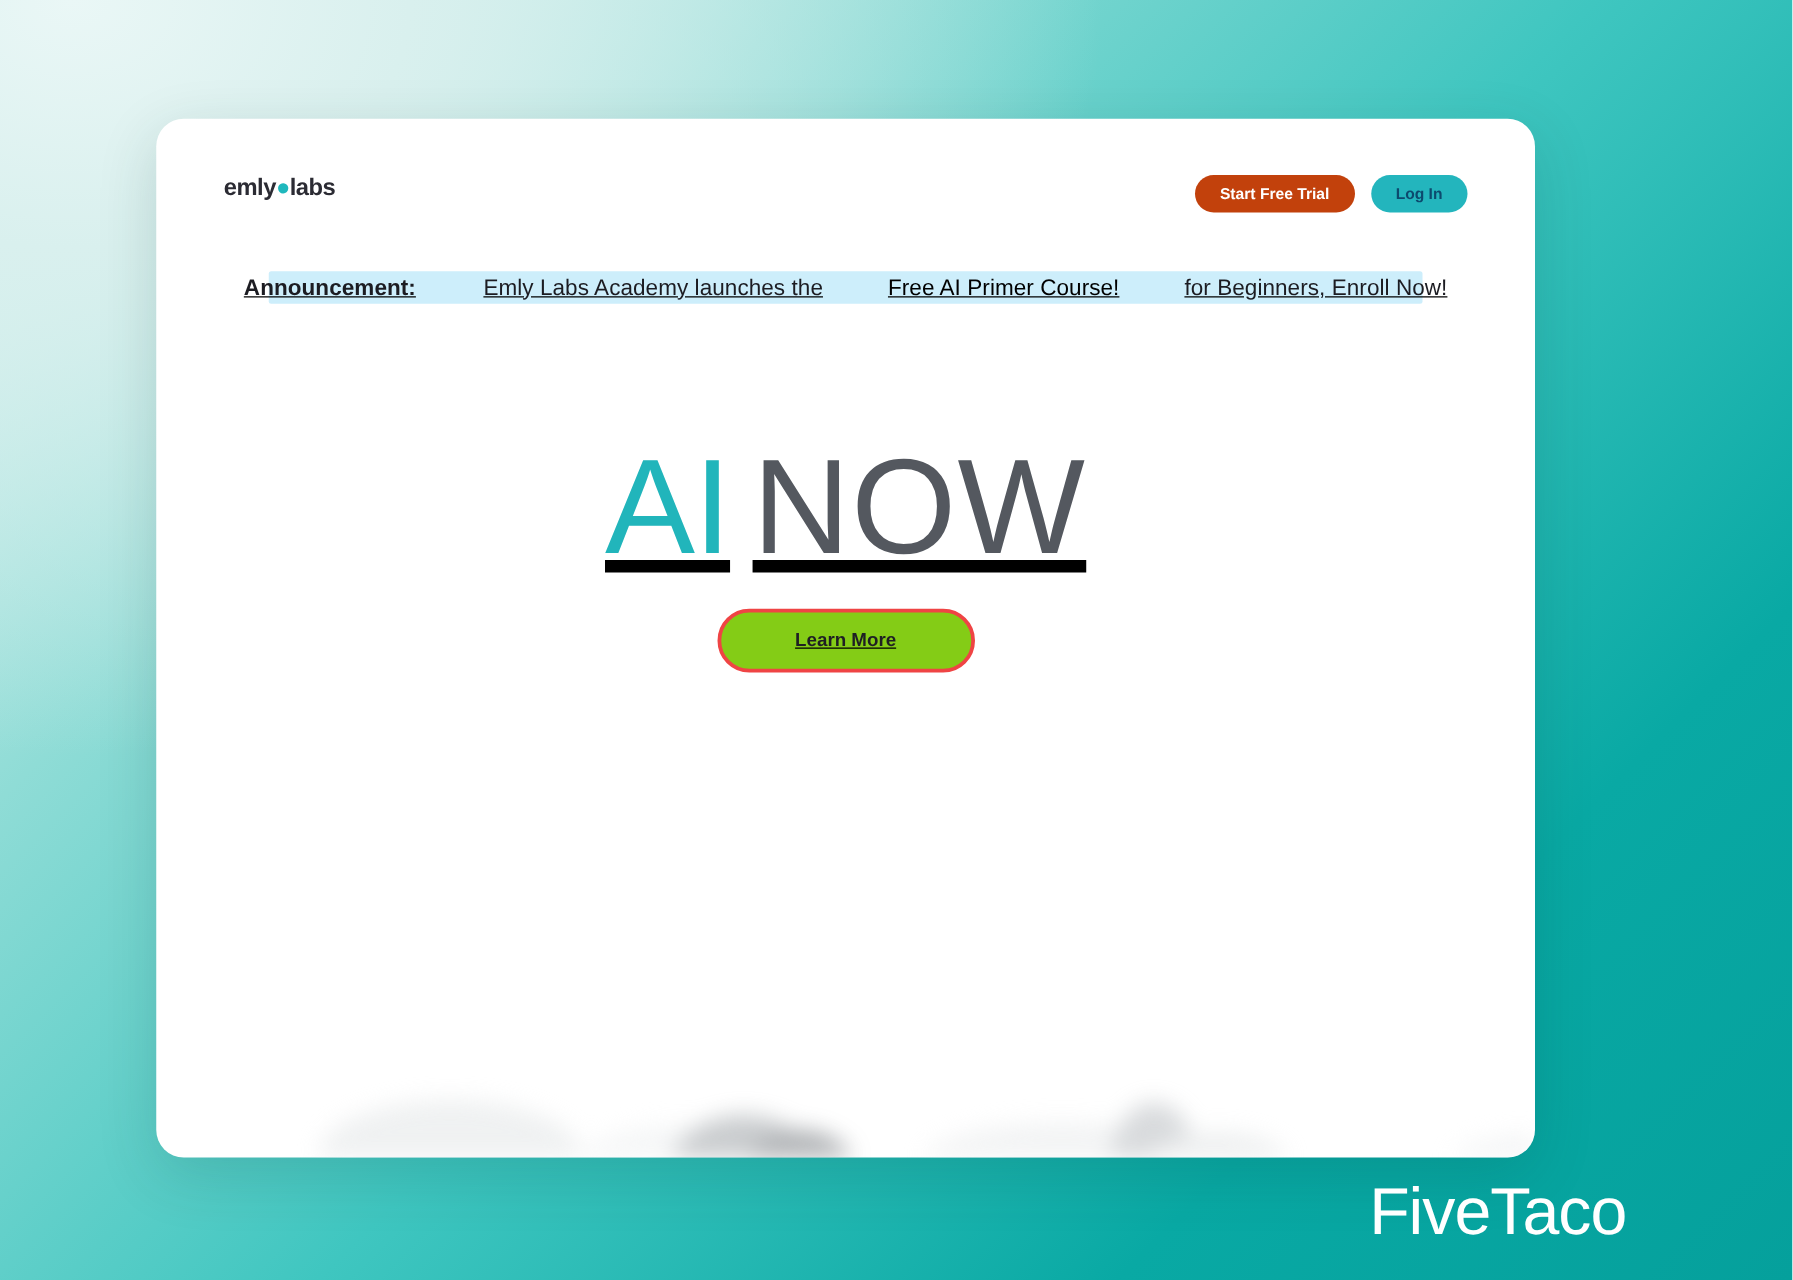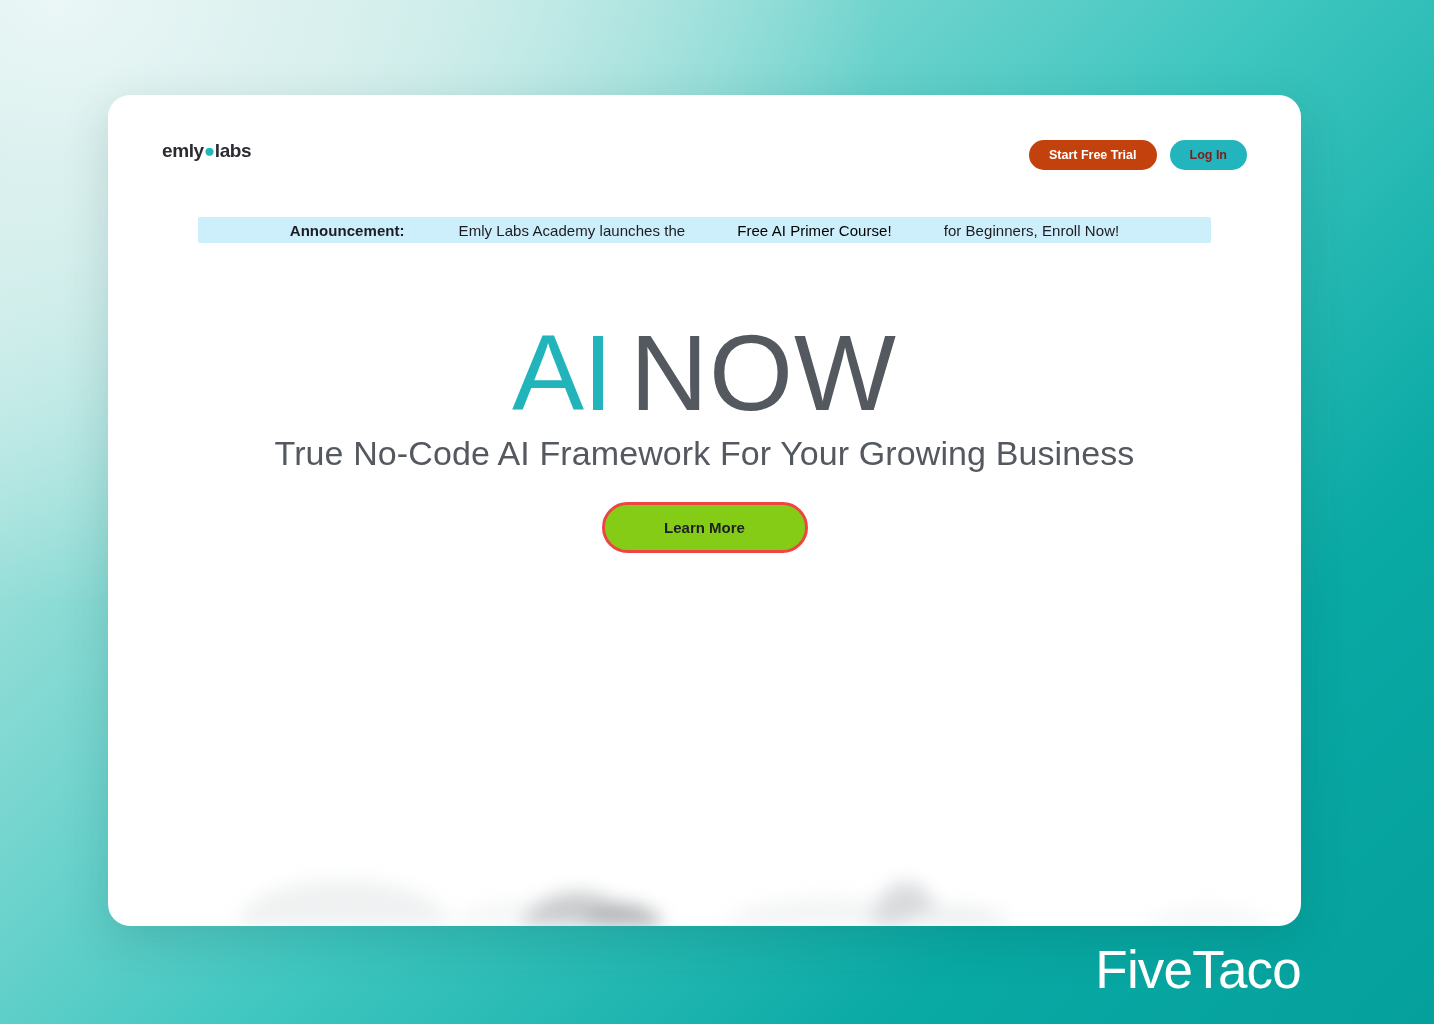--- a/index.html
+++ b/index.html
@@ -16,28 +16,29 @@
     width: 1434px;
     height: 1024px;
     background:
       radial-gradient(ellipse 1500px 1100px at 4% 0%, #eaf7f6 0%, #d9f0ee 18%, rgba(217,240,238,0) 55%),
       linear-gradient(135deg, #e6f5f3 0%, #8fdcd6 26%, #3fc6c0 52%, #09a9a4 78%, #05a09c 100%);
   }
 
   
   .card {
     position: absolute;
-    left: 108px;
+    left: 125px;
     top: 95px;
-    width: 1193px;
+    width: 1103px;
     height: 831px;
     background: #ffffff;
     border-radius: 22px;
     overflow: hidden;
     box-shadow: 0 14px 48px rgba(0,60,58,0.16);
+    text-decoration: underline;
   }
 
   
   .site-header {
     position: relative;
     height: 104px;
     padding: 0 54px;
   }
 
   .logo {
@@ -97,21 +98,21 @@
     border-radius: 999px;
     font-family: inherit;
     font-size: 12.5px;
     font-weight: 700;
     padding: 8px 20px;
     cursor: pointer;
     white-space: nowrap;
   }
   .btn-login {
     background: #23b5bd;
-    color: #7f1d1d;
+    color: #0c4a6e;
     border: none;
     border-radius: 999px;
     font-family: inherit;
     font-size: 12.5px;
     font-weight: 700;
     padding: 8px 20px;
     cursor: pointer;
     white-space: nowrap;
   }
 
@@ -119,34 +120,35 @@
   .announce-wrap {
     padding: 18px 90px 0 90px;
   }
   .announce {
     background: #cdeefb;
     border-radius: 2px;
     height: 26px;
     display: flex;
     align-items: center;
     justify-content: center;
-    font-size: 15px;
+    font-size: 18px;
     color: #1c1c22;
     letter-spacing: 0.05px;
     white-space: nowrap;
     cursor: pointer;
     gap: 48px;
   }
   .announce b { font-weight: 700; margin-right: 6px; }
   .announce .link { color: #000000; margin: 0 4px; }
 
   
   .hero {
     padding-top: 76px;
     text-align: center;
+    margin-top: 32px;
   }
   .hero-title {
     font-size: 108px;
     line-height: 1.0;
     font-weight: 400;
     letter-spacing: 1px;
     color: #54585f;
     white-space: nowrap;
   }
   .hero-title .ai { color: #21b5bb; letter-spacing: -1px; }
@@ -269,21 +271,20 @@
         <span>for Beginners, Enroll Now!</span>
       </div>
     </div>
 
     <div class="hero">
 
       <h1 class="hero-title">
         <span class="ai">AI</span><span class="now">NOW</span>
       </h1>
 
-      <div class="hero-sub">True No-Code AI Framework For Your Growing Business</div>
 
 
       <div class="cta-row">
         <button class="btn-secondary">Learn More</button>
       </div>
 
     </div>
 
     <div class="media-strip">
       <div class="blob b1"></div>

